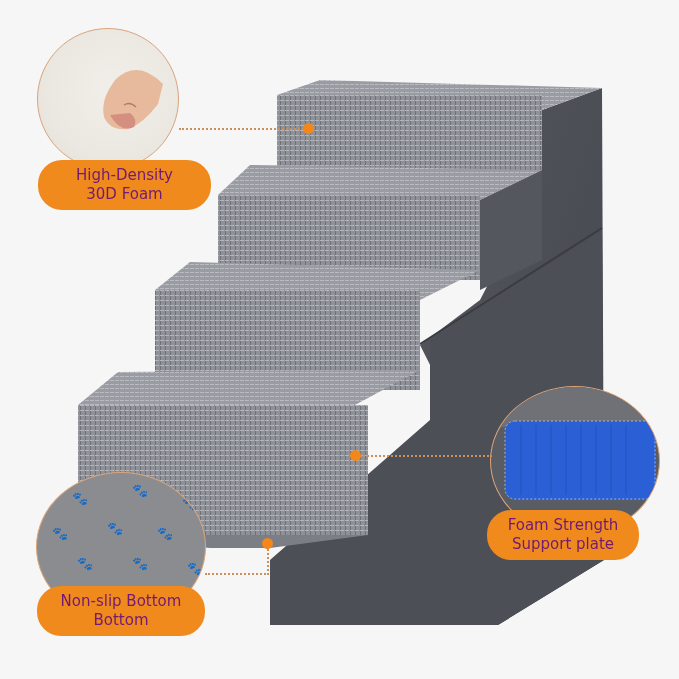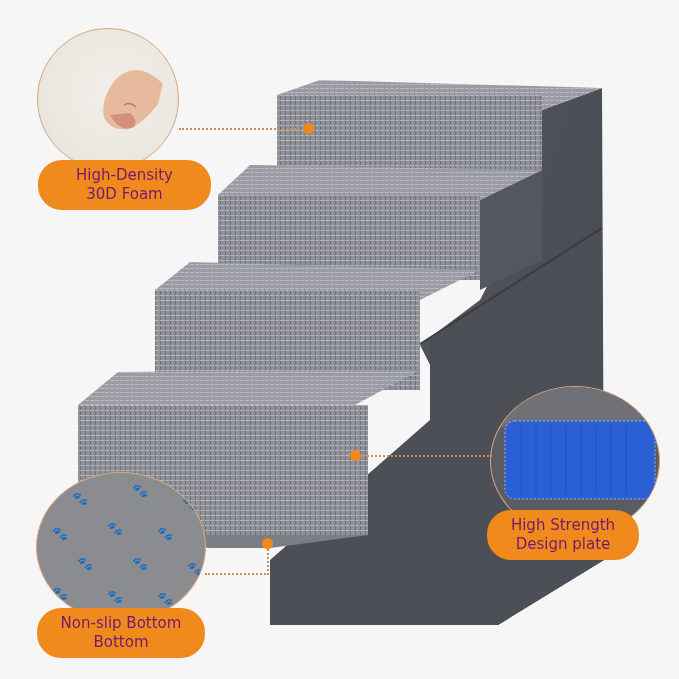--- a/index.html
+++ b/index.html
@@ -103,22 +103,22 @@
         <line x1="90" y1="38" x2="90" y2="108"></line>
           <line x1="105" y1="38" x2="105" y2="108"></line>
         <line x1="120" y1="38" x2="120" y2="108"></line>
           <line x1="135" y1="38" x2="135" y2="108"></line>
       </g>
     </svg>
   </div>
   <div class="hline" style="left:360px; top:455px; width:132px;"></div>
   <div class="dot" style="left:350px; top:450px;"></div>
   <div class="pill" style="left:487px; top:510px; width:152px; height:50px;">
-    <span>High Strength</span>
-    <span>Design plate</span>
+    <span>Foam Strength</span>
+    <span>Support plate</span>
   </div>
 
   <div class="circle" style="left:36px; top:472px; width:170px; height:150px; background:#8b8c90;">
     <svg width="170" height="150" viewBox="0 0 170 150">
       <g fill="#4a4b50" font-size="13" font-family="DejaVu Sans, sans-serif">
         <text x="35" y="30">🐾</text>
           <text x="95" y="22">🐾</text>
           <text x="145" y="35">🐾</text>
         <text x="15" y="65">🐾</text>
           <text x="70" y="60">🐾</text>
@@ -128,18 +128,18 @@
           <text x="150" y="100">🐾</text>
         <text x="15" y="125">🐾</text>
           <text x="70" y="128">🐾</text>
           <text x="120" y="130">🐾</text>
       </g>
     </svg>
   </div>
   <div class="vline" style="left:267px; top:545px; height:30px;"></div>
   <div class="hline" style="left:205px; top:573px; width:64px;"></div>
   <div class="dot" style="left:262px; top:538px;"></div>
-  <div class="pill" style="left:37px; top:608px; width:168px; height:50px;">
+  <div class="pill" style="left:37px; top:586px; width:168px; height:50px;">
     <span>Non-slip Bottom</span>
     <span>Bottom</span>
   </div>
 
 </div>
 
 </body></html>

